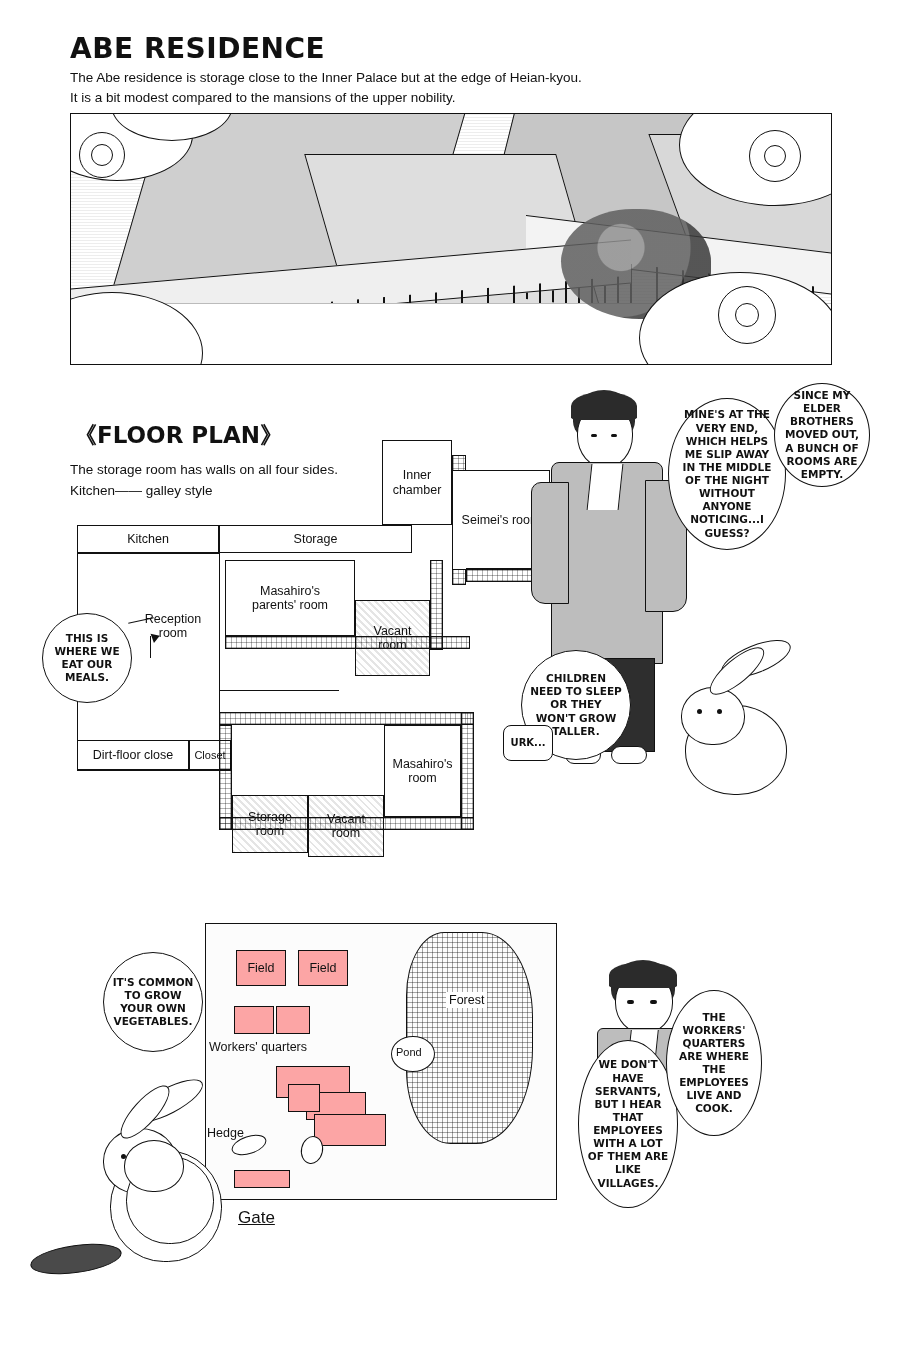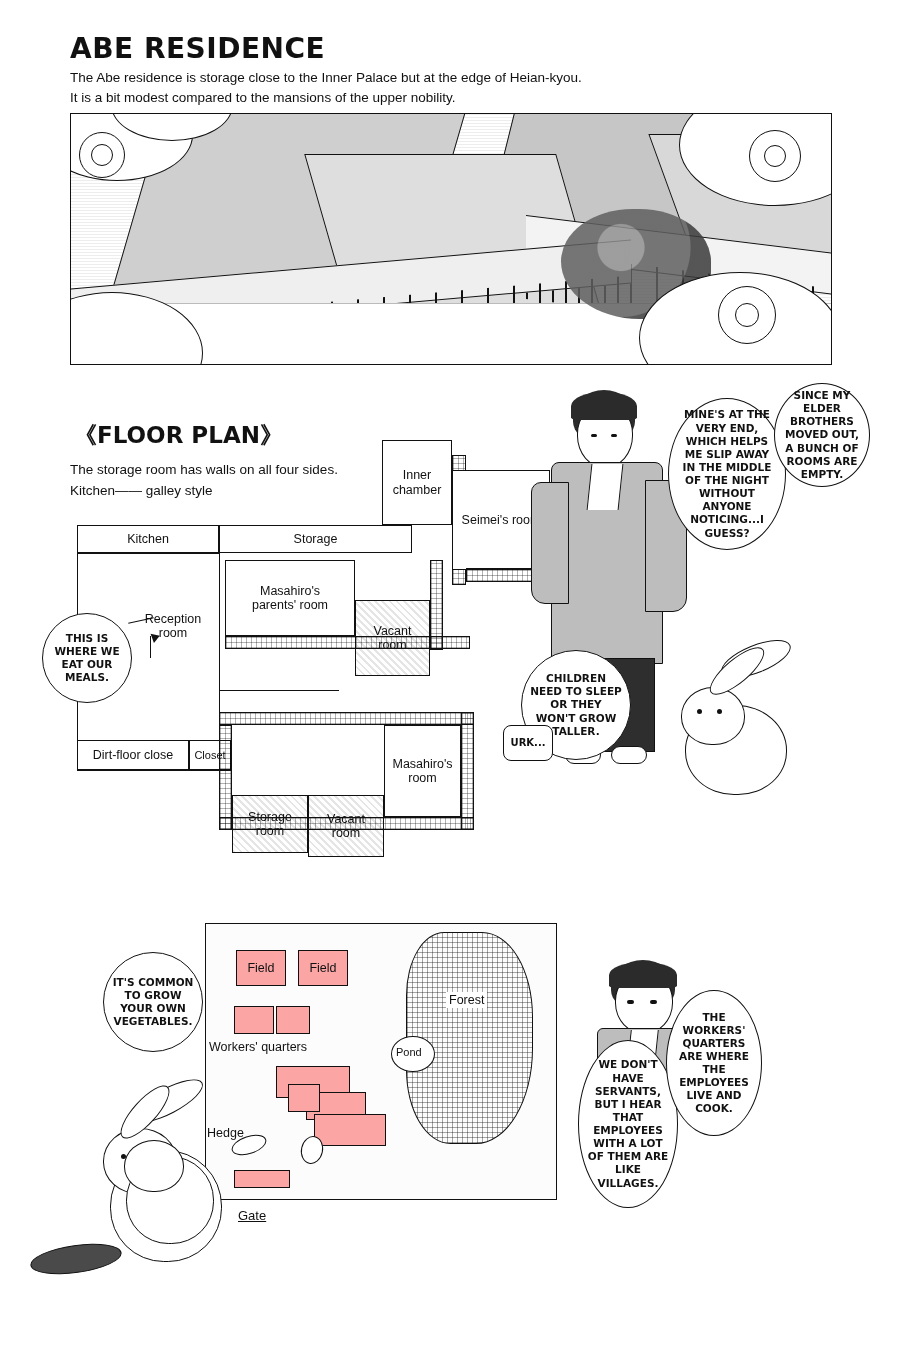--- a/index.html
+++ b/index.html
@@ -199,21 +199,21 @@
     <div class="sbox" style="left:70px;top:142px;width:72px;height:30px;"></div>
     <div class="sbox" style="left:100px;top:168px;width:58px;height:26px;"></div>
     <div class="sbox" style="left:108px;top:190px;width:70px;height:30px;"></div>
     <div class="sbox" style="left:82px;top:160px;width:30px;height:26px;"></div>
 
     <div class="hedgeblob" style="left:25px;top:212px;width:34px;height:16px;transform:rotate(-18deg);"></div>
     <div class="hedgeblob" style="left:95px;top:212px;width:20px;height:26px;transform:rotate(12deg);"></div>
     <div class="sbox" style="left:28px;top:246px;width:54px;height:16px;"></div>
   </div>
   <div style="position:absolute;left:207px;top:1126px;font-size:12.5px;">Hedge</div>
-  <div style="position:absolute;left:238px;top:1208px;font-size:13px;text-decoration:underline;">Gate</div>
+  <div style="position:absolute;left:238px;top:1208px;font-size:17px;text-decoration:underline;">Gate</div>
 
   <div class="figure" style="left:55px;top:1100px;width:190px;height:180px;">
     <div class="bunny" style="left:55px;top:50px;width:110px;height:110px;"></div>
     <div class="bunny" style="left:48px;top:28px;width:72px;height:64px;"></div>
     <div class="bunny" style="left:74px;top:-12px;width:76px;height:24px;border-radius:50%;transform:rotate(-28deg);"></div>
     <div class="bunny" style="left:56px;top:0px;width:66px;height:22px;border-radius:50%;transform:rotate(-48deg);"></div>
     <div style="position:absolute;left:66px;top:54px;width:5px;height:5px;background:#111;border-radius:50%;"></div>
     <div style="position:absolute;left:88px;top:54px;width:5px;height:5px;background:#111;border-radius:50%;"></div>
     <div style="position:absolute;left:-25px;top:145px;width:90px;height:26px;background:#4a4a4a;border:1.6px solid #111;border-radius:50%;transform:rotate(-8deg);"></div>
   </div>

